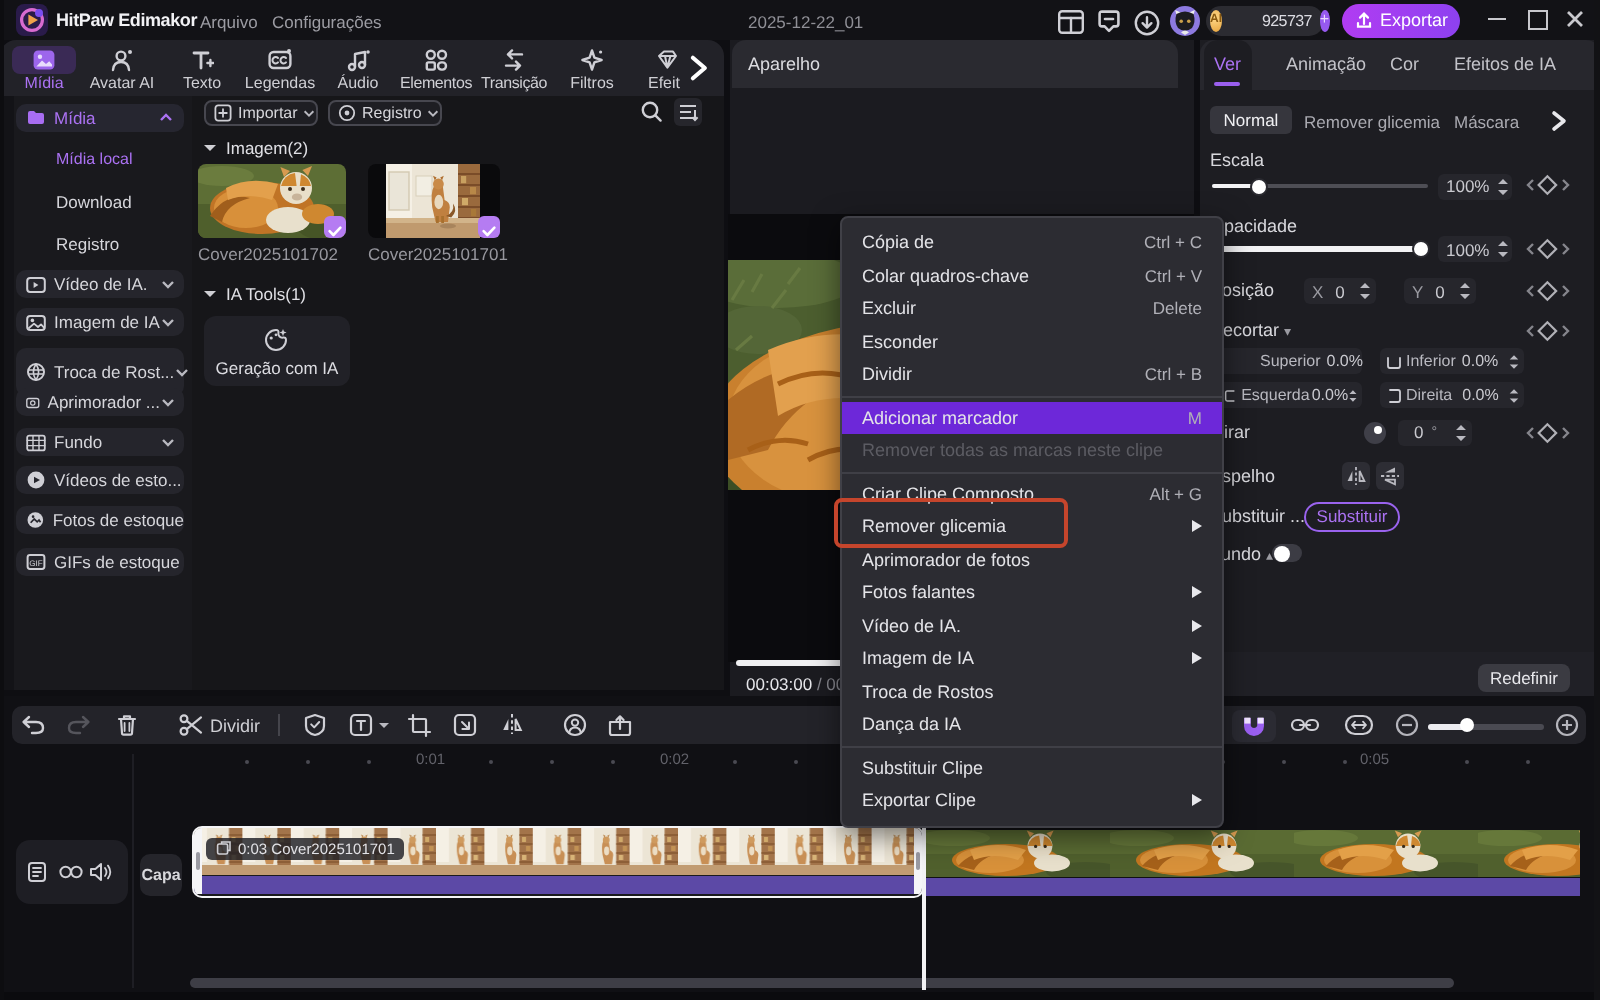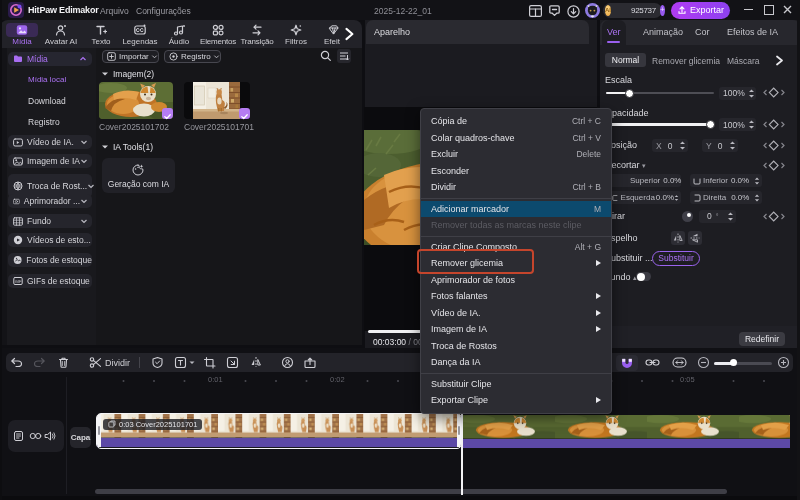--- a/index.html
+++ b/index.html
@@ -695,21 +695,21 @@
  .mi .ar{margin-left:auto;width:0;height:0;border-left:5.5px solid #e8e8ec;border-top:3.5px solid transparent;border-bottom:3.5px solid transparent;}
  .msep{height:1px;background:#3f3f46;margin:2px 0;}
 </style>
 <div class="menu">
   <div class="mi">Cópia de<span class="sc">Ctrl + C</span></div>
   <div class="mi">Colar quadros-chave<span class="sc">Ctrl + V</span></div>
   <div class="mi">Excluir<span class="sc">Delete</span></div>
   <div class="mi">Esconder</div>
   <div class="mi">Dividir<span class="sc">Ctrl + B</span></div>
   <div class="msep"></div>
-  <div class="mi" style="background:#0c4a6e;">Adicionar marcador<span class="sc">M</span></div>
+  <div class="mi" style="background:#6d28d9;">Adicionar marcador<span class="sc">M</span></div>
   <div class="mi" style="color:#5c5c63;">Remover todas as marcas neste clipe</div>
   <div class="msep"></div>
   <div class="mi">Criar Clipe Composto<span class="sc">Alt + G</span></div>
   <div class="mi">Remover glicemia<span class="ar"></span></div>
   <div class="mi">Aprimorador de fotos</div>
   <div class="mi">Fotos falantes<span class="ar"></span></div>
   <div class="mi">Vídeo de IA.<span class="ar"></span></div>
   <div class="mi">Imagem de IA<span class="ar"></span></div>
   <div class="mi">Troca de Rostos</div>
   <div class="mi">Dança da IA</div>

